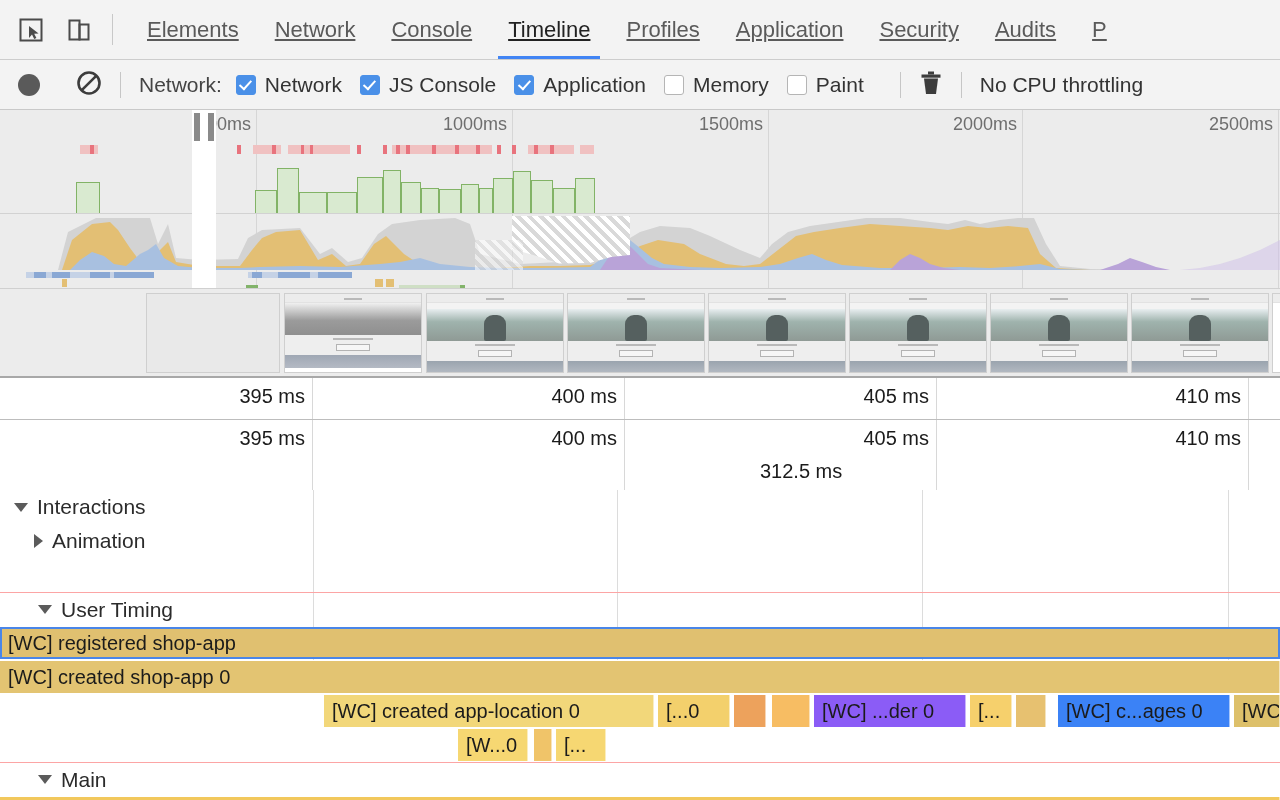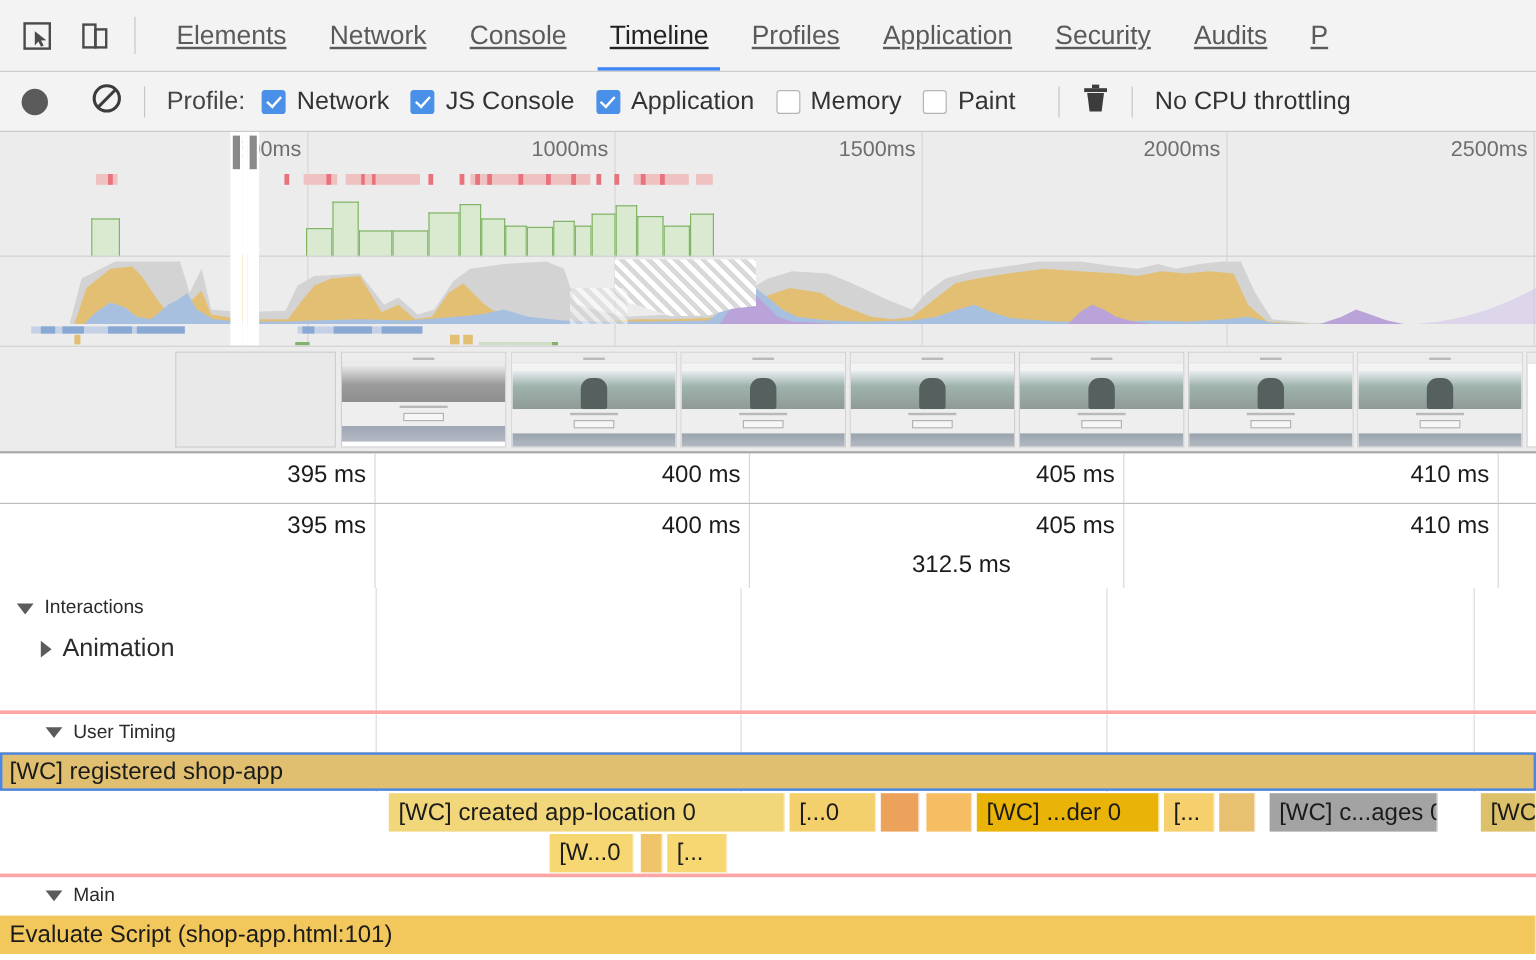--- a/index.html
+++ b/index.html
@@ -231,26 +231,26 @@
   .grid-line {
     position: absolute; top: 0; bottom: 0;
     border-right: 1px solid #dcdcdc;
     pointer-events: none;
     z-index: 0;
   }
   .group-head {
     position: relative;
     height: 34px;
     display: flex; align-items: center;
-    font-size: 16px; color: #2b2b2b;
+    font-size: 21px; color: #2b2b2b;
     padding-left: 14px;
     cursor: pointer;
     z-index: 2;
   }
-  .group-head.bordered { border-top: 3px solid #fca5a5; padding-left: 38px; }
+  .group-head.bordered { border-top: 1px solid #fca5a5; padding-left: 38px; }
   .caret {
     display: inline-block;
     width: 0; height: 0;
     margin-right: 9px;
     border-left: 7px solid transparent;
     border-right: 7px solid transparent;
     border-top: 9px solid #5b5b5b;
   }
   .caret.right {
     border-left: 9px solid #5b5b5b;
@@ -334,21 +334,21 @@
 
 <div class="capbar">
   <div class="rec-dot"></div>
   <div class="clear-ico">
     <svg width="26" height="26" viewBox="0 0 26 26">
       <circle cx="13" cy="13" r="10.5" fill="none" stroke="#3c3c3c" stroke-width="2.6"></circle>
       <line x1="5.8" y1="20.2" x2="20.2" y2="5.8" stroke="#3c3c3c" stroke-width="2.6"></line>
     </svg>
   </div>
   <div class="cap-sep"></div>
-  <div class="cap-label">Profile:</div>
+  <div class="cap-label">Network:</div>
 
   <label class="cap-item">
     <span class="cbox on"></span>
     <span class="cap-item-label">Network</span>
   </label>
   <label class="cap-item">
     <span class="cbox on"></span>
     <span class="cap-item-label">JS Console</span>
   </label>
   <label class="cap-item">
@@ -629,30 +629,33 @@
 
   <div class="group-head bordered">
     <span class="caret"></span>
     <span>User Timing</span>
   </div>
 
   <div class="bar-row">
     <div class="ev sel" style="left:0;width:1280px;background:#e0c070">[WC] registered shop-app</div>
   </div>
 
+  <div class="bar-row">
+    <div class="ev" style="left:0;width:1280px;background:#e3c472">[WC] created shop-app 0</div>
+  </div>
 
   <div class="bar-row">
     <div class="ev" style="left:324px;width:330px;background:#f2d77a">[WC] created app-location 0</div>
     <div class="ev" style="left:658px;width:72px;background:#f3d06c">[...0</div>
     <div class="ev" style="left:734px;width:32px;background:#eda25c"></div>
     <div class="ev" style="left:772px;width:38px;background:#f7bd63"></div>
-    <div class="ev" style="left:814px;width:152px;background:#eab308">[WC] ...der 0</div>
+    <div class="ev" style="left:814px;width:152px;background:#8b5cf6">[WC] ...der 0</div>
     <div class="ev" style="left:970px;width:42px;background:#f6d06c">[...</div>
     <div class="ev" style="left:1016px;width:30px;background:#e7c170"></div>
-    <div class="ev" style="left:1058px;width:140px;background:#a3a3a3">[WC] c...ages 0</div>
+    <div class="ev" style="left:1058px;width:172px;background:#3b82f6">[WC] c...ages 0</div>
     <div class="ev" style="left:1234px;width:46px;background:#ddc06a">[WC</div>
   </div>
 
   <div class="bar-row">
     <div class="ev" style="left:458px;width:70px;background:#f6d772">[W...0</div>
     <div class="ev" style="left:534px;width:18px;background:#f0c469"></div>
     <div class="ev" style="left:556px;width:50px;background:#f6d772">[...</div>
   </div>
 
   <div class="group-head bordered">

